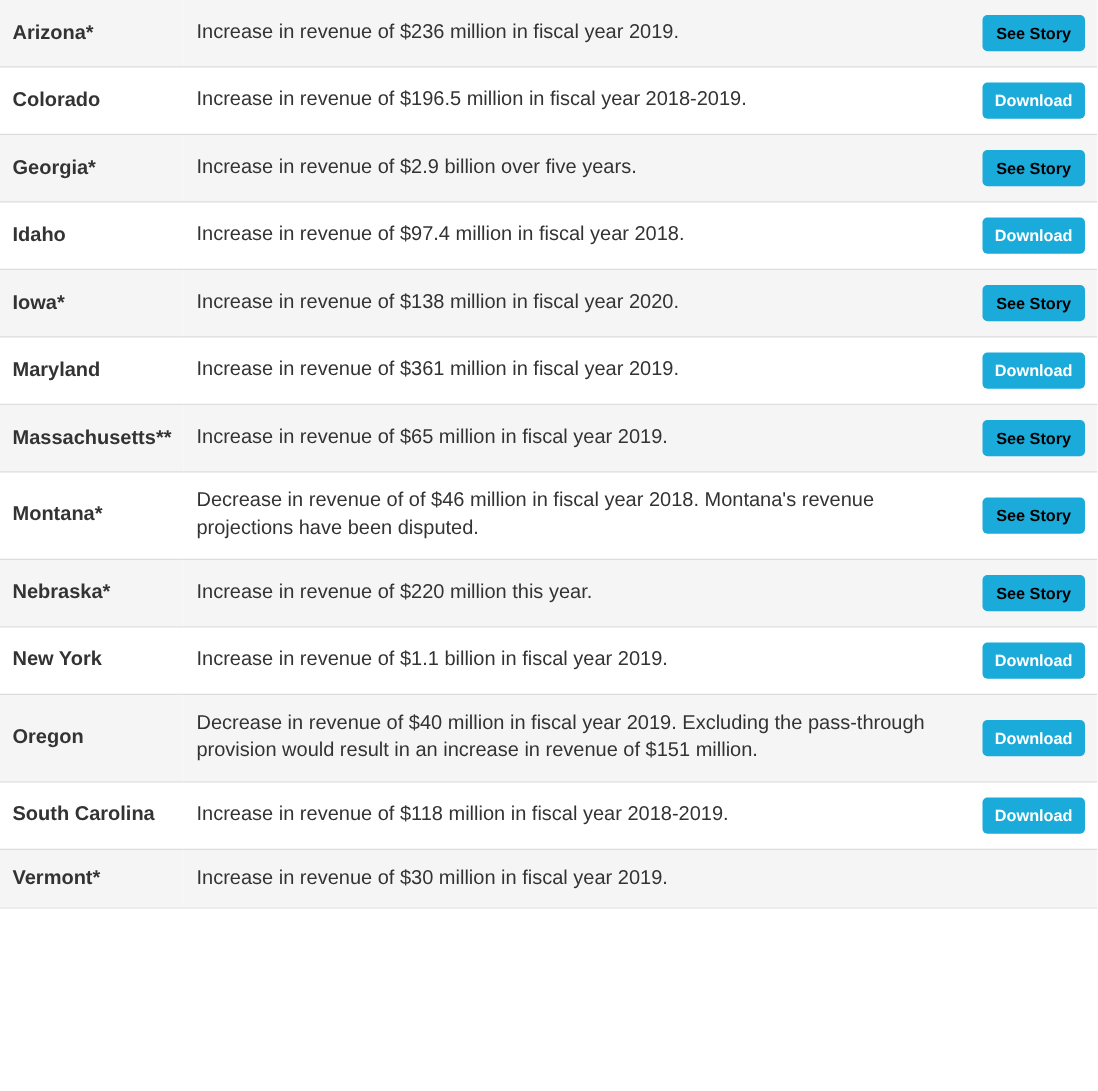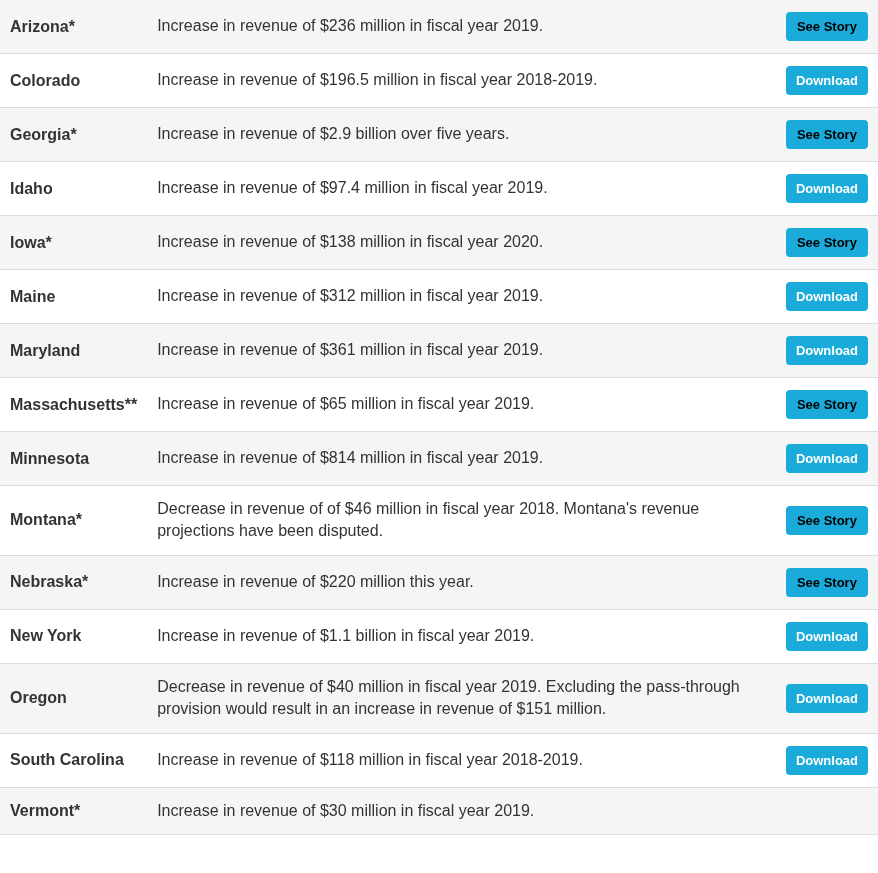--- a/index.html
+++ b/index.html
@@ -74,47 +74,37 @@
         <td class="col-desc">Increase in revenue of $196.5 million in fiscal year 2018-2019.</td>
         <td class="col-action"><button class="btn btn-download">Download</button></td>
       </tr>
       <tr>
         <td class="col-state">Georgia*</td>
         <td class="col-desc">Increase in revenue of $2.9 billion over five years.</td>
         <td class="col-action"><button class="btn btn-story">See Story</button></td>
       </tr>
       <tr>
         <td class="col-state">Idaho</td>
-        <td class="col-desc">Increase in revenue of $97.4 million in fiscal year 2019.</td>
+        <td class="col-desc">Increase in revenue of $97.4 million in fiscal year 2018.</td>
         <td class="col-action"><button class="btn btn-download">Download</button></td>
       </tr>
       <tr>
         <td class="col-state">Iowa*</td>
         <td class="col-desc">Increase in revenue of $138 million in fiscal year 2020.</td>
         <td class="col-action"><button class="btn btn-story">See Story</button></td>
-      </tr>
-      <tr>
-        <td class="col-state">Maine</td>
-        <td class="col-desc">Increase in revenue of $312 million in fiscal year 2019.</td>
-        <td class="col-action"><button class="btn btn-download">Download</button></td>
       </tr>
       <tr>
         <td class="col-state">Maryland</td>
         <td class="col-desc">Increase in revenue of $361 million in fiscal year 2019.</td>
         <td class="col-action"><button class="btn btn-download">Download</button></td>
       </tr>
       <tr>
         <td class="col-state">Massachusetts**</td>
         <td class="col-desc">Increase in revenue of $65 million in fiscal year 2019.</td>
         <td class="col-action"><button class="btn btn-story">See Story</button></td>
-      </tr>
-      <tr>
-        <td class="col-state">Minnesota</td>
-        <td class="col-desc">Increase in revenue of $814 million in fiscal year 2019.</td>
-        <td class="col-action"><button class="btn btn-download">Download</button></td>
       </tr>
       <tr>
         <td class="col-state">Montana*</td>
         <td class="col-desc">Decrease in revenue of of $46 million in fiscal year 2018. Montana's revenue projections have been disputed.</td>
         <td class="col-action"><button class="btn btn-story">See Story</button></td>
       </tr>
       <tr>
         <td class="col-state">Nebraska*</td>
         <td class="col-desc">Increase in revenue of $220 million this year.</td>
         <td class="col-action"><button class="btn btn-story">See Story</button></td>

